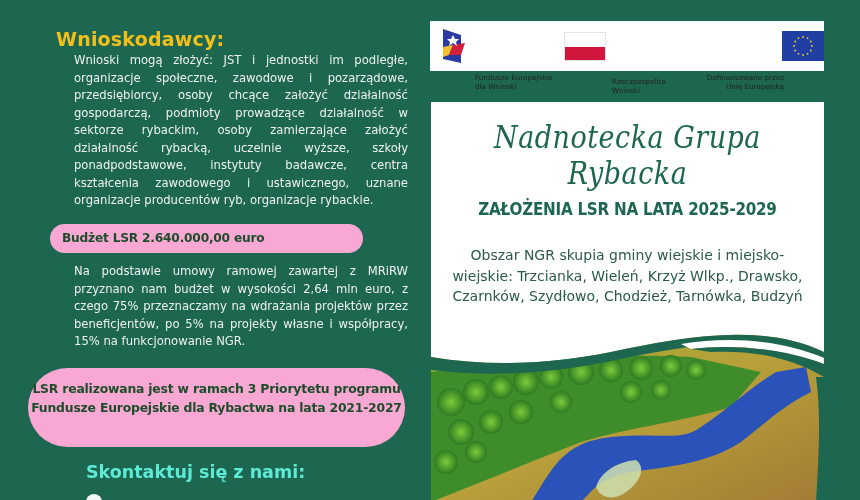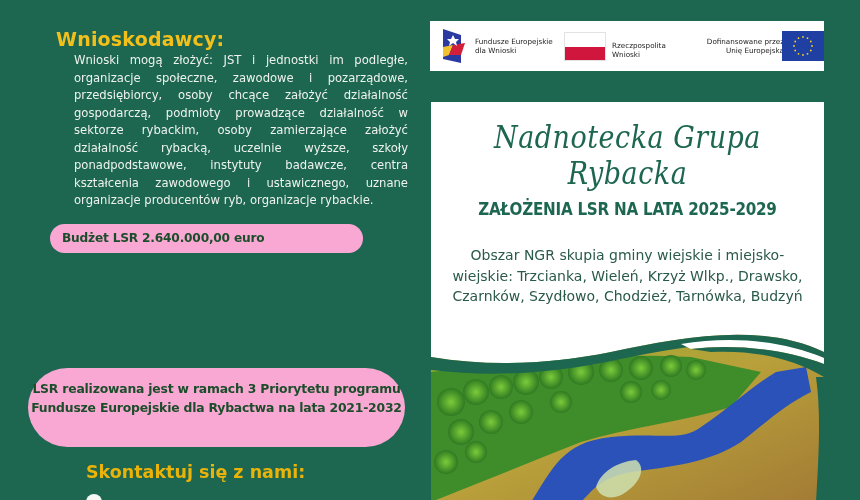--- a/index.html
+++ b/index.html
@@ -36,36 +36,36 @@
     padding-left: 12px; letter-spacing: -0.2px;
   }
   .pill-priority {
     left: 28px; top: 368px; width: 377px; height: 79px;
     border-radius: 40px; font-size: 12.4px; line-height: 18.5px;
     text-align: center; padding-top: 12px; letter-spacing: -0.2px;
   }
   .h-contact {
     position: absolute; left: 86px; top: 462px;
     font-family: "DejaVu Sans", sans-serif; font-weight: bold;
-    font-size: 17.5px; color: #eab308;
+    font-size: 17.5px; color: #5eead4;
   }
   .contact-icon {
     position: absolute; left: 86px; top: 494px;
     width: 16px; height: 16px; border-radius: 50%; background: #f4f7f4;
   }
 
   
   .logo-bar {
     position: absolute; left: 430px; top: 21px; width: 394px; height: 50px;
     background: #fff; display: flex; align-items: center;
   }
   .fe-logo { position: absolute; left: 9px; top: 6px; width: 30px; height: 38px; }
   .logo-text {
     position: absolute; font-family: "DejaVu Sans", sans-serif;
-    font-size: 7.2px; line-height: 9px; color: #222;
+    font-size: 7.2px; line-height: 9px; color: #222; margin-top: 36px;
   }
   .lt-fe { left: 45px; top: 16px; }
   .pl-flag {
     position: absolute; left: 134px; top: 11px; width: 42px; height: 29px;
     border: 1px solid #e3e3e3;
   }
   .pl-flag .w { height: 50%; background: #fff; }
   .pl-flag .r { height: 50%; background: #d0163d; }
   .lt-pl { left: 182px; top: 20px; }
   .lt-eu { left: 258px; top: 16px; text-align: right; width: 96px; }
@@ -97,22 +97,23 @@
   }
   .photo { position: absolute; left: 0; top: 230px; width: 393px; height: 170px; }
 </style>
 </head>
 <body>
 
 <div class="left-col">
   <div class="h-title">Wnioskodawcy:</div>
   <div class="para p1">Wnioski mogą złożyć: JST i jednostki im podległe, organizacje społeczne, zawodowe i pozarządowe, przedsiębiorcy, osoby chcące założyć działalność gospodarczą, podmioty prowadzące działalność w sektorze rybackim, osoby zamierzające założyć działalność rybacką, uczelnie wyższe, szkoły ponadpodstawowe, instytuty badawcze, centra kształcenia zawodowego i ustawicznego, uznane organizacje producentów ryb, organizacje rybackie.</div>
   <div class="pill pill-budget">Budżet LSR 2.640.000,00 euro</div>
+  <div class="para p2">Na podstawie umowy ramowej zawartej z MRiRW przyznano nam budżet w wysokości 2,64 mln euro, z czego 75% przeznaczamy na wdrażania projektów przez beneficjentów, po 5% na projekty własne i współpracy, 15% na funkcjonowanie NGR.</div>
   <div class="pill pill-priority">
-    <span>LSR realizowana jest w ramach 3 Priorytetu programu Fundusze Europejskie dla Rybactwa na lata 2021-2032</span>
+    <span>LSR realizowana jest w ramach 3 Priorytetu programu Fundusze Europejskie dla Rybactwa na lata 2021-2027</span>
   </div>
   <div class="h-contact">Skontaktuj się z nami:</div>
   <div class="contact-icon"></div>
 </div>
 
 <div class="logo-bar">
   <svg class="fe-logo" viewBox="0 0 30 38">
     <polygon points="4,2 22,8 22,36 4,32" fill="#2b3aa0"></polygon>
     <polygon points="4,20 14,18 10,28 4,30" fill="#f2c12e"></polygon>
     <polygon points="14,18 26,16 22,28 10,28" fill="#d3203a"></polygon>

